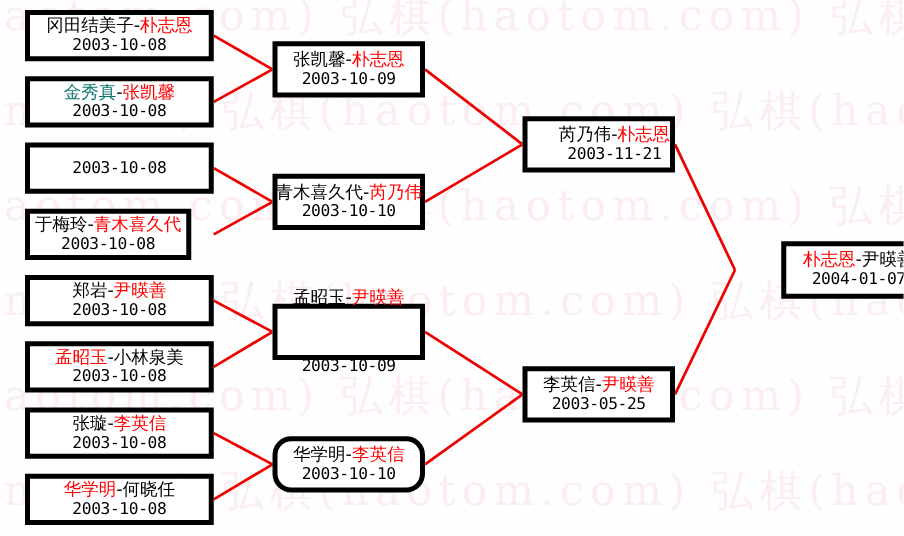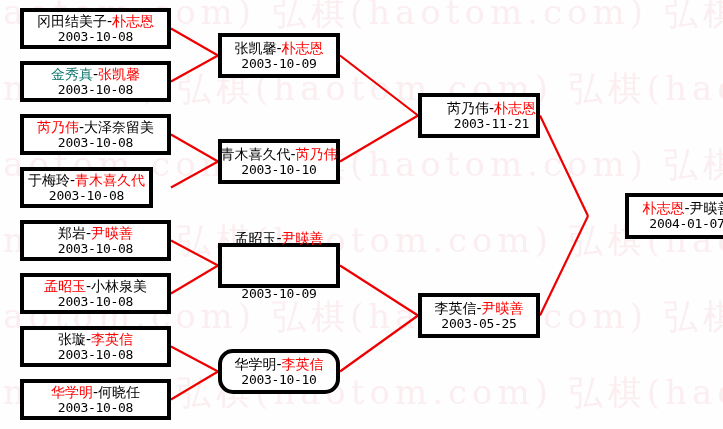--- a/index.html
+++ b/index.html
@@ -108,21 +108,20 @@
   <div id="nodes">
       <div class="node" style="left: 20px; width: 151px; height: 41px; top: 8px; border-color: rgb(0, 0, 0);">
         <div class="players"><span class="p-lose" style="color: rgb(0, 0, 0);">冈田结美子</span><span class="p-dash">-</span><span class="p-win" style="color: rgb(255, 0, 0);">朴志恩</span></div>
         <div class="date">2003-10-08</div>
       </div>
       <div class="node" style="left: 20px; width: 151px; height: 41px; top: 61px; border-color: rgb(0, 0, 0);">
         <div class="players"><span class="p-lose" style="color: #0f766e;">金秀真</span><span class="p-dash">-</span><span class="p-win" style="color: rgb(255, 0, 0);">张凯馨</span></div>
         <div class="date">2003-10-08</div>
       </div>
       <div class="node" style="left: 20px; width: 151px; height: 41px; top: 114px; border-color: rgb(0, 0, 0);">
-        <div class="players"><span class="p-win" style="color: rgb(255, 0, 0);">芮乃伟</span><span class="p-dash">-</span><span class="p-lose" style="color: rgb(0, 0, 0);">大泽奈留美</span></div>
         <div class="date">2003-10-08</div>
       </div>
       <div class="node" style="left: 20px; width: 133px; height: 41px; top: 167px; border-color: rgb(0, 0, 0);">
         <div class="players"><span class="p-lose" style="color: rgb(0, 0, 0);">于梅玲</span><span class="p-dash">-</span><span class="p-win" style="color: rgb(255, 0, 0);">青木喜久代</span></div>
         <div class="date">2003-10-08</div>
       </div>
       <div class="node" style="left: 20px; width: 151px; height: 41px; top: 220px; border-color: rgb(0, 0, 0);">
         <div class="players"><span class="p-lose" style="color: rgb(0, 0, 0);">郑岩</span><span class="p-dash">-</span><span class="p-win" style="color: rgb(255, 0, 0);">尹暎善</span></div>
         <div class="date">2003-10-08</div>
       </div>

